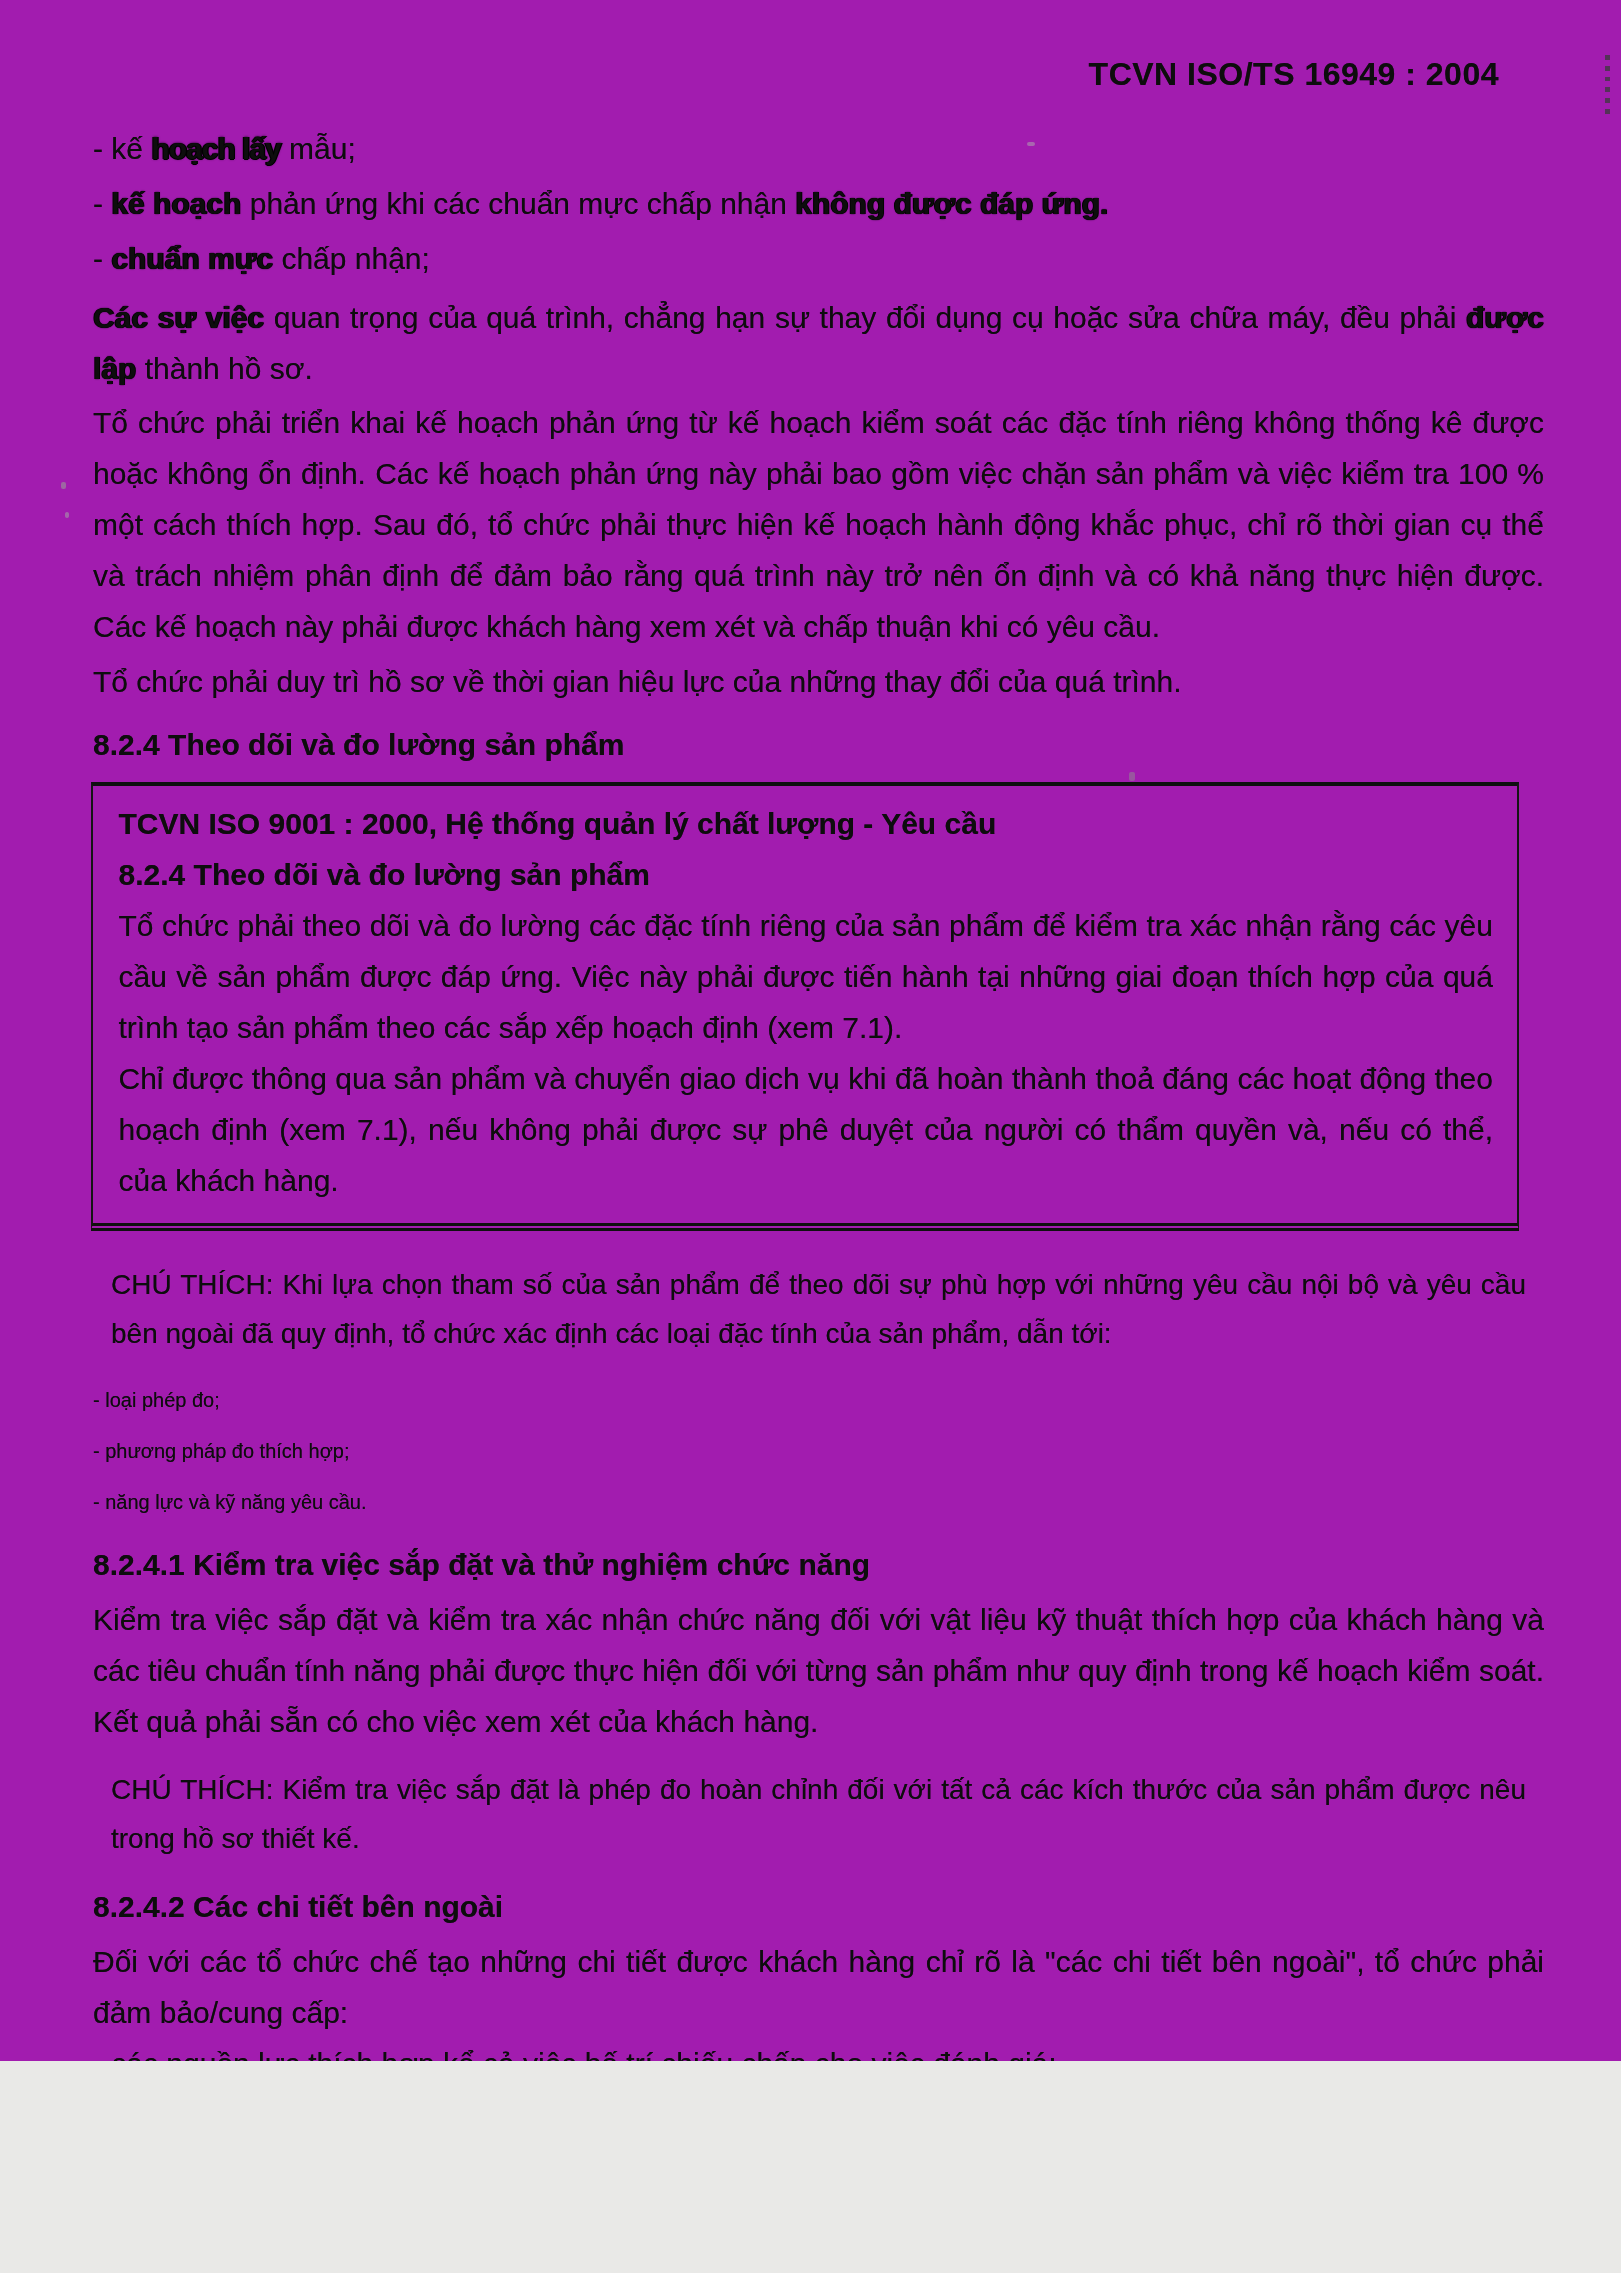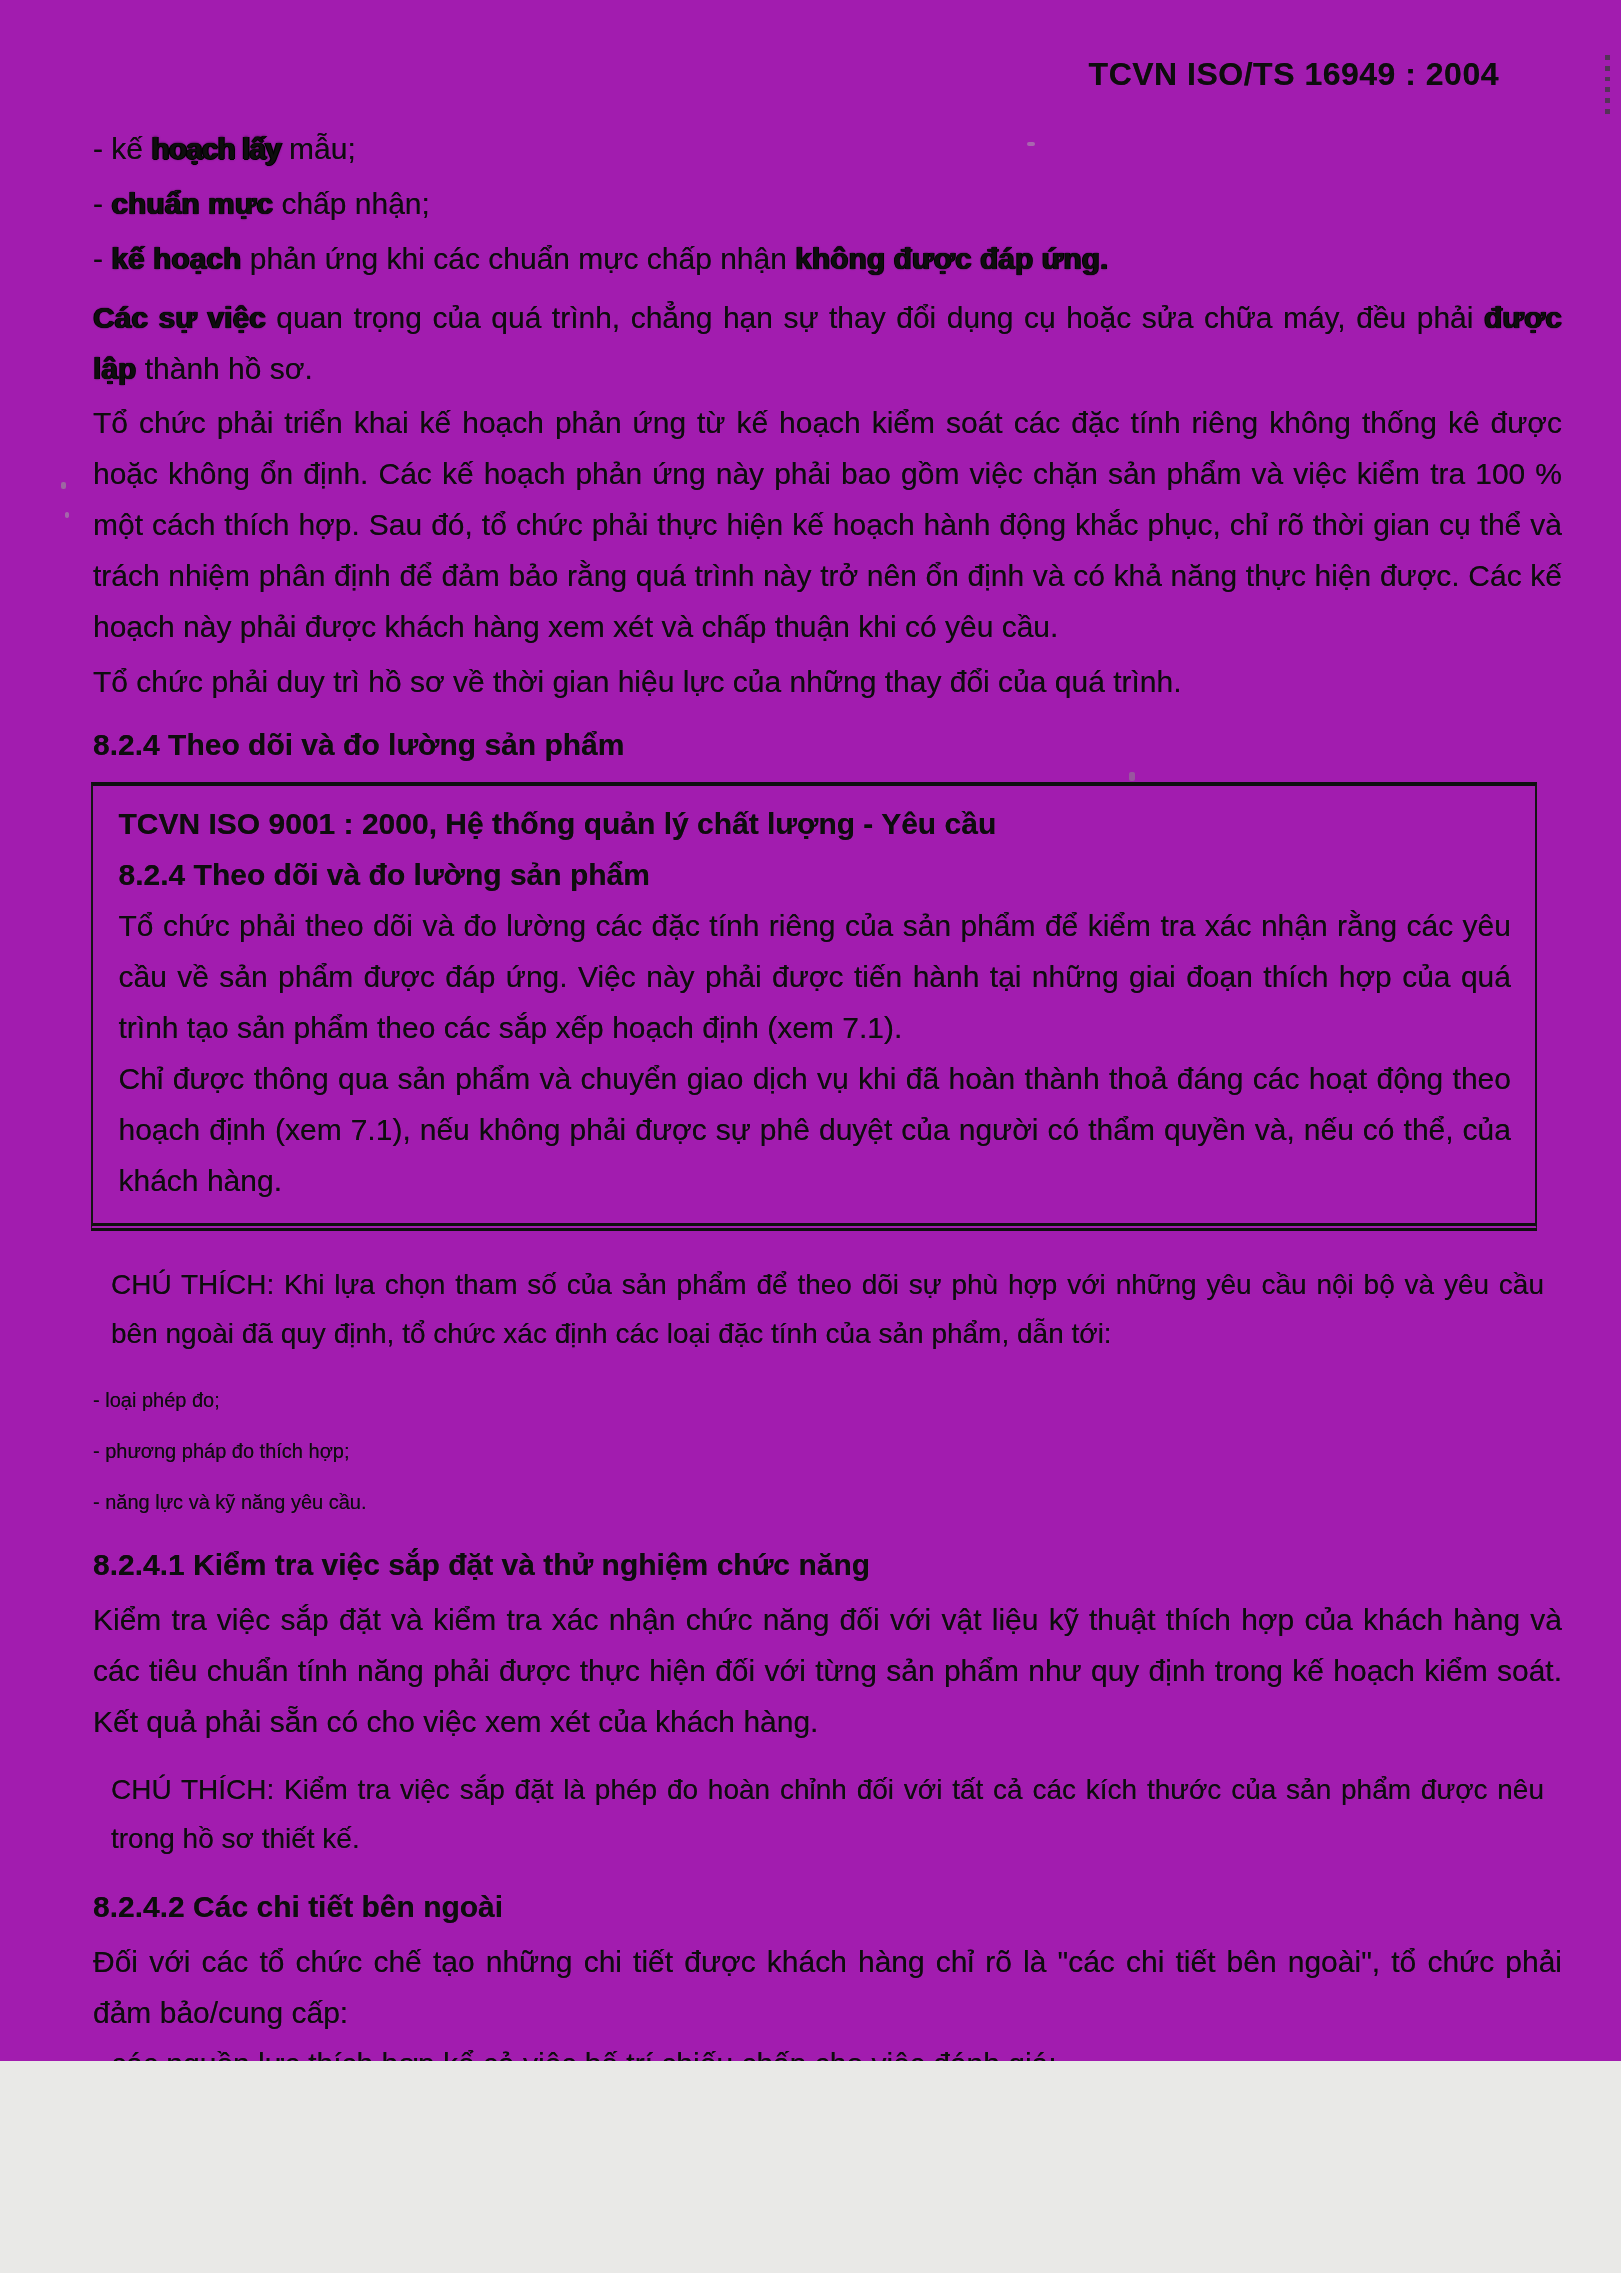--- a/index.html
+++ b/index.html
@@ -16,21 +16,21 @@
     overflow:hidden;
   }
   .scan-text{ text-shadow:0 0 0.6px rgba(0,0,0,.55); }
   .doc-header{
     margin:55px 122px 0 0;
     text-align:right;
     font-size:32px;font-weight:700;
     letter-spacing:0.5px;
     line-height:39px;
   }
-  .content{ padding:0 59px 0 93px; }
+  .content{ padding:0 77px 0 93px; }
   .body-text{ font-size:30px; line-height:51px; }
   .bullet{ margin:0 0 3.9px 0; }
   .bullet.first{ margin-top:29px; }
   p.para{ margin:7.8px 0 3.9px 0; text-align:justify; }
   p.para-tight{ margin:3.9px 0 0 0; text-align:justify; }
   .smudge{
     font-weight:700;
     text-shadow:0 0 1.5px #000, 0.8px 0 #000, -0.8px 0 #000;
   }
   .smudge-heavy{
@@ -90,25 +90,25 @@
 
   <div class="doc-header scan-text">TCVN ISO/TS 16949 : 2004</div>
 
   <div class="content scan-text">
 
     <div class="body-text bullet first">
       <span>- kế </span><span class="smudge-heavy">hoạch lấy</span><span> mẫu;</span>
     </div>
 
     <div class="body-text bullet">
-      <span>- </span><span class="smudge">chuẩn mực</span><span> chấp nhận;</span>
+      <span>- </span><span class="smudge">kế hoạch</span><span> phản ứng khi các chuẩn mực chấp nhận </span><span class="smudge">không được đáp ứng.</span>
     </div>
 
     <div class="body-text bullet">
-      <span>- </span><span class="smudge">kế hoạch</span><span> phản ứng khi các chuẩn mực chấp nhận </span><span class="smudge">không được đáp ứng.</span>
+      <span>- </span><span class="smudge">chuẩn mực</span><span> chấp nhận;</span>
     </div>
 
     <p class="body-text para">
       <span class="smudge">Các sự việc</span><span> quan trọng của quá trình, chẳng hạn sự thay đổi dụng cụ hoặc sửa chữa máy, đều phải </span><span class="smudge">được lập</span><span> thành hồ sơ.</span>
     </p>
 
     <p class="body-text para-tight">Tổ chức phải triển khai kế hoạch phản ứng từ kế hoạch kiểm soát các đặc tính riêng không thống kê được hoặc không ổn định. Các kế hoạch phản ứng này phải bao gồm việc chặn sản phẩm và việc kiểm tra 100 % một cách thích hợp. Sau đó, tổ chức phải thực hiện kế hoạch hành động khắc phục, chỉ rõ thời gian cụ thể và trách nhiệm phân định để đảm bảo rằng quá trình này trở nên ổn định và có khả năng thực hiện được. Các kế hoạch này phải được khách hàng xem xét và chấp thuận khi có yêu cầu.</p>
 
     <p class="body-text para-tight">Tổ chức phải duy trì hồ sơ về thời gian hiệu lực của những thay đổi của quá trình.</p>
 

